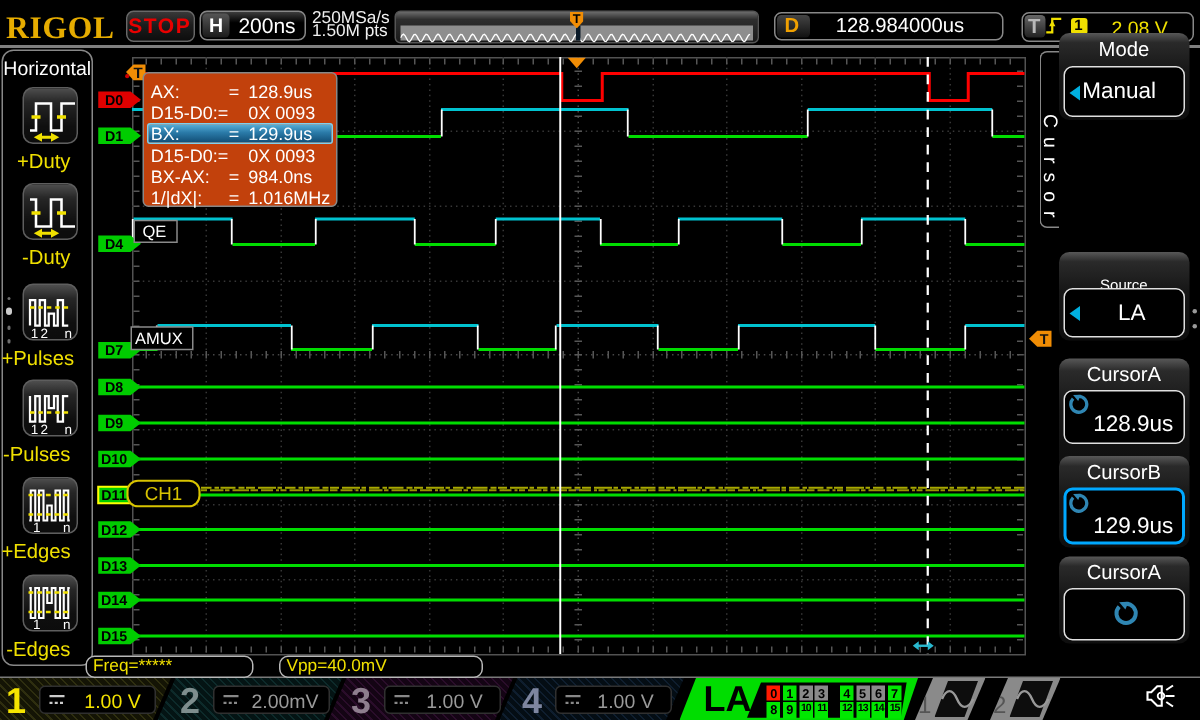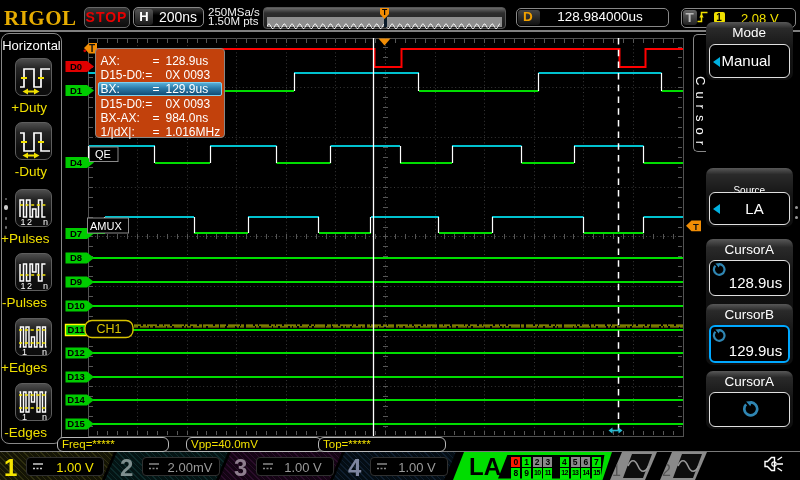--- a/index.html
+++ b/index.html
@@ -295,21 +295,20 @@
             <path d="M8.6,0 L3.4,0.4 L6.8,4.4 Z" fill="#2f86b3"></path>
           </svg></span>
       </div>
     </div>
 <div class="abs" style="left:795px;top:206px;width:3px;height:3px;border-radius:50%;background:#999"></div>
 <div class="abs" style="left:795px;top:216px;width:3px;height:3px;border-radius:50%;background:#999"></div>
 
 <div class="abs" style="left:0;top:450.5px;width:800px;height:1.5px;background:#7a7a7a"></div>
 <div class="mb" style="left:57px;width:112px">Freq=*****</div>
 <div class="mb" style="left:186px;width:136px">Vpp=40.0mV</div>
-<div class="mb" style="left:318px">Top=*****</div>
 
 <div class="abs" style="left:0;top:452px;width:114px;height:28px;clip-path:polygon(0 0,100% 0,calc(100% - 12px) 100%,0 100%);background-color:#141405;background-image:repeating-linear-gradient(45deg,rgba(235,235,90,0.12) 0 1px,transparent 1px 4px)"></div>
 <div class="chnum" style="left:4px;color:#f5e400">1</div>
 <div class="chbox" style="left:26px"></div>
 <svg class="abs" style="left:32px;top:462px" width="12" height="9" viewBox="0 0 12 9">
       <path d="M1,2 H11" stroke="#ccc" stroke-width="1.5"></path>
       <path d="M1,6.5 H11" stroke="#ccc" stroke-width="1.5" stroke-dasharray="2 1.5"></path>
     </svg>
 <div class="chval" style="left:48px;color:#f5e400">1.00 V</div>
 

